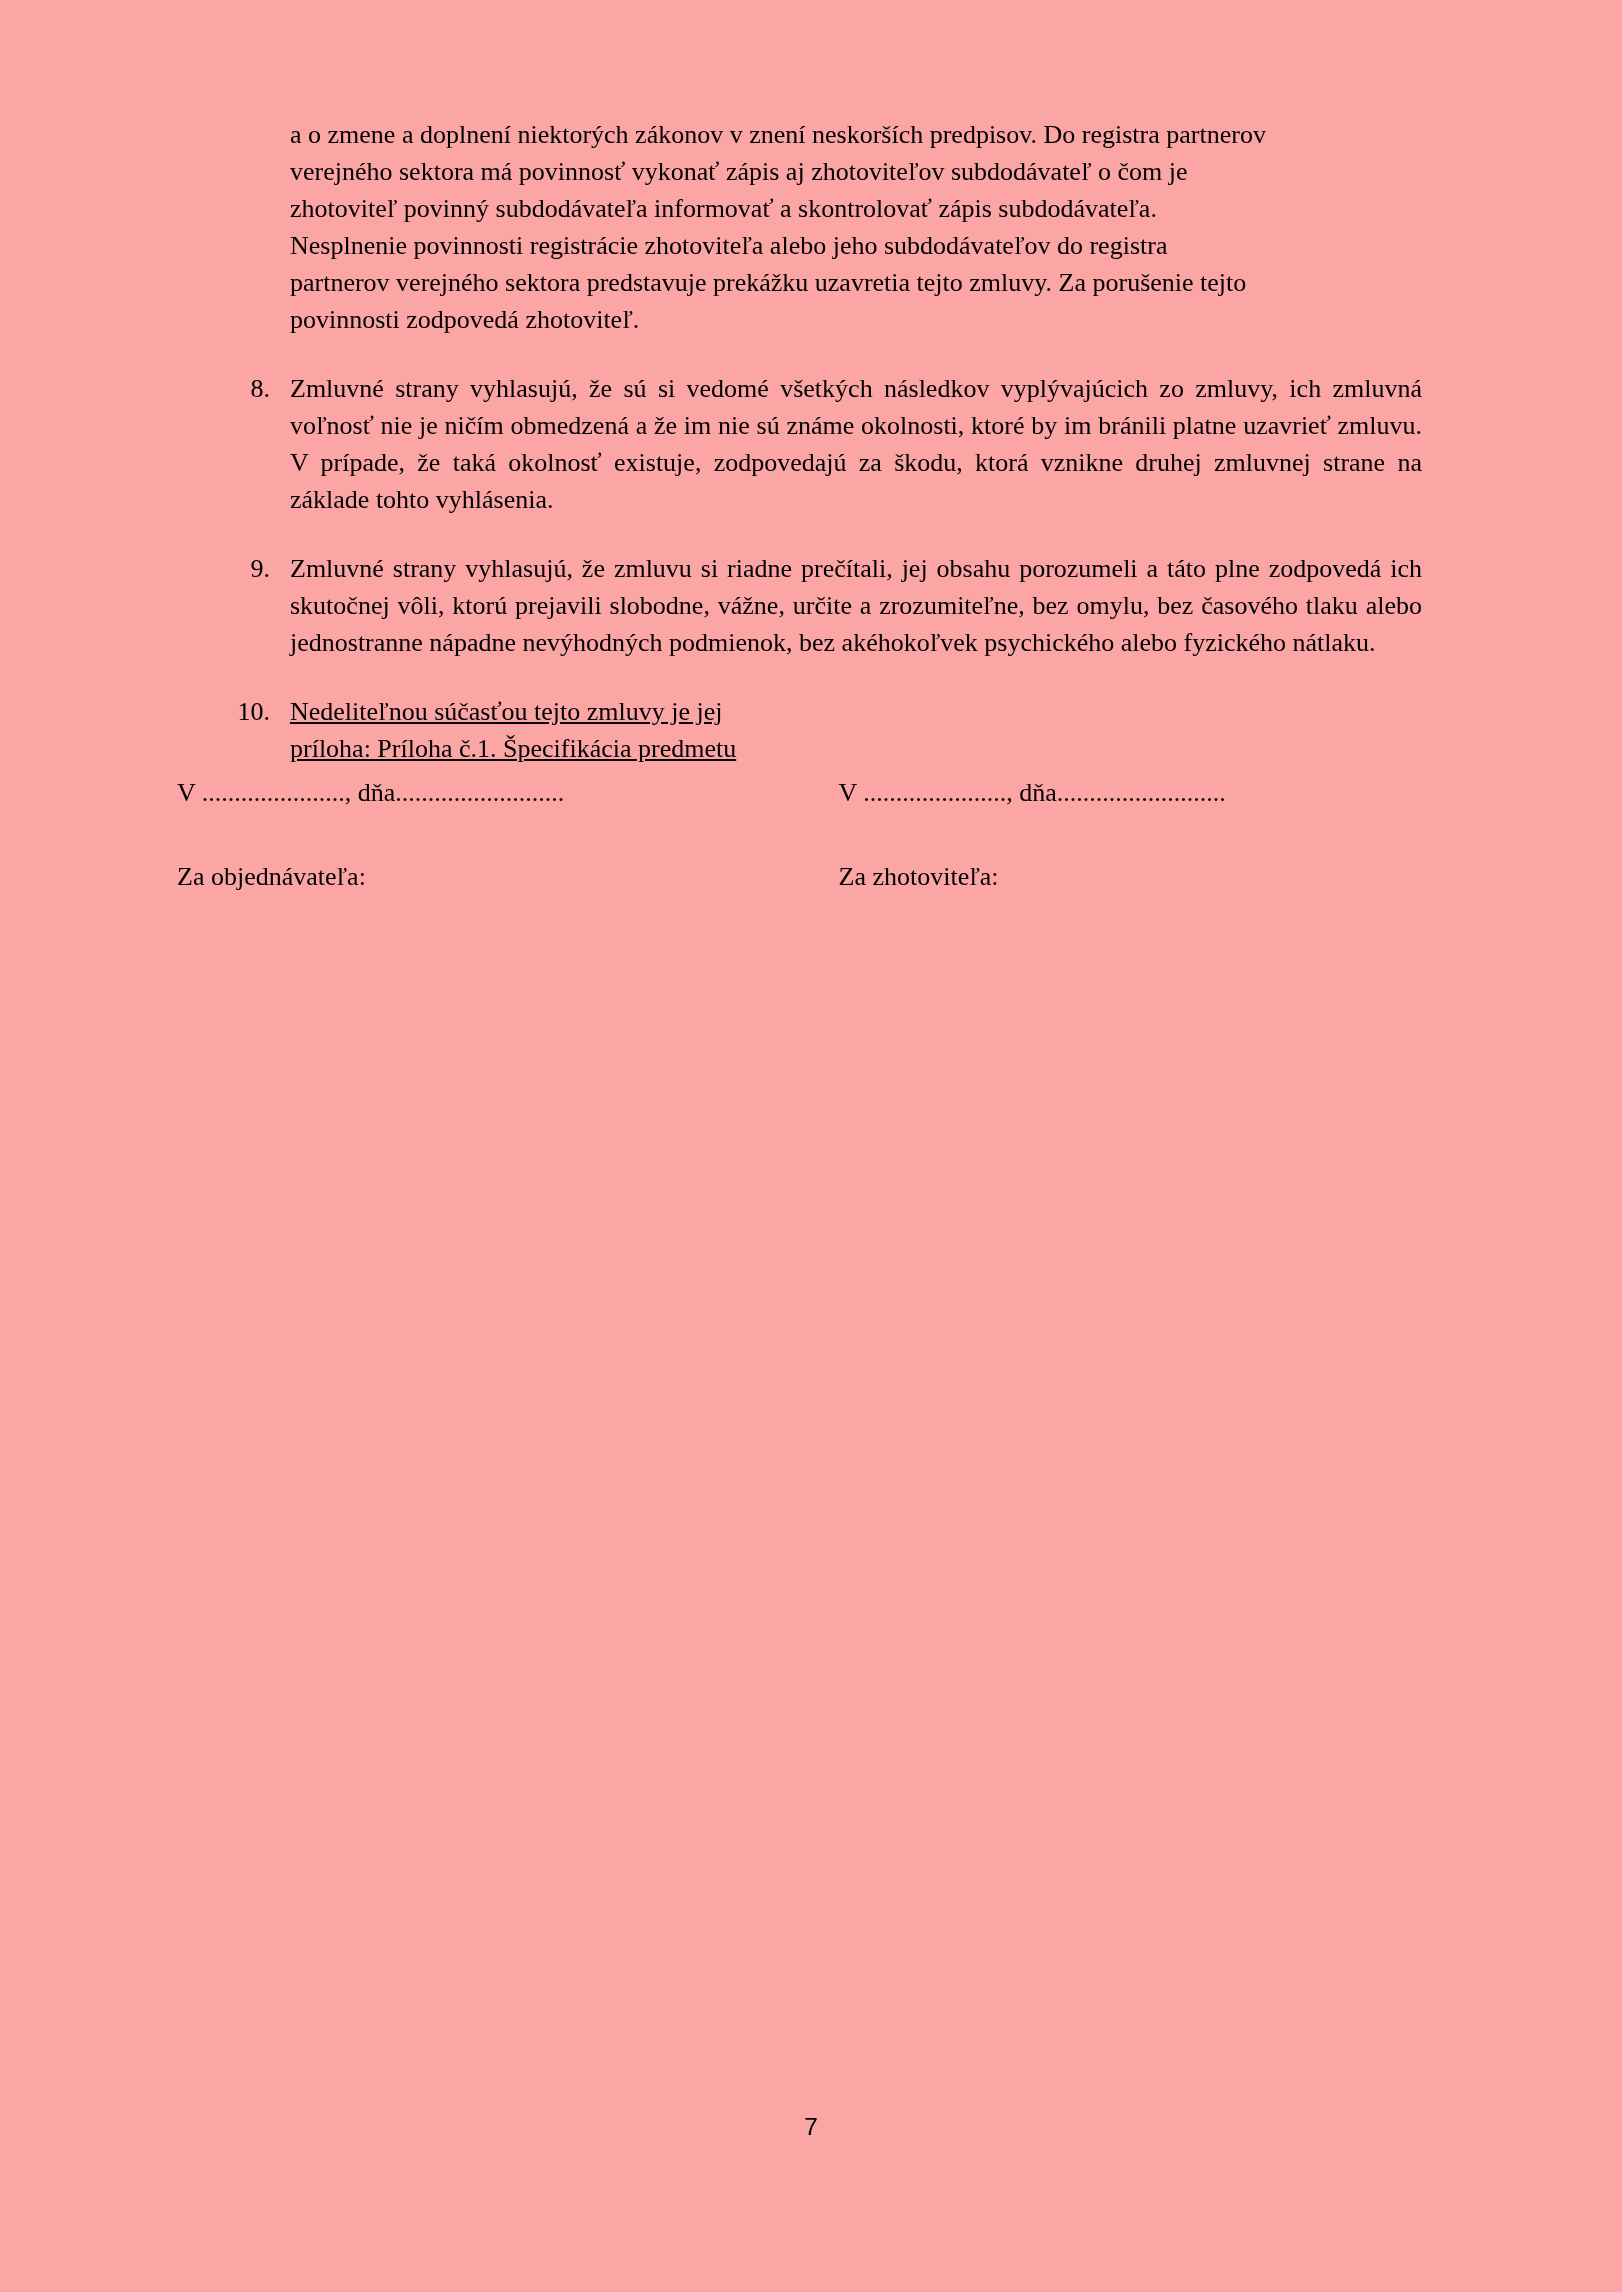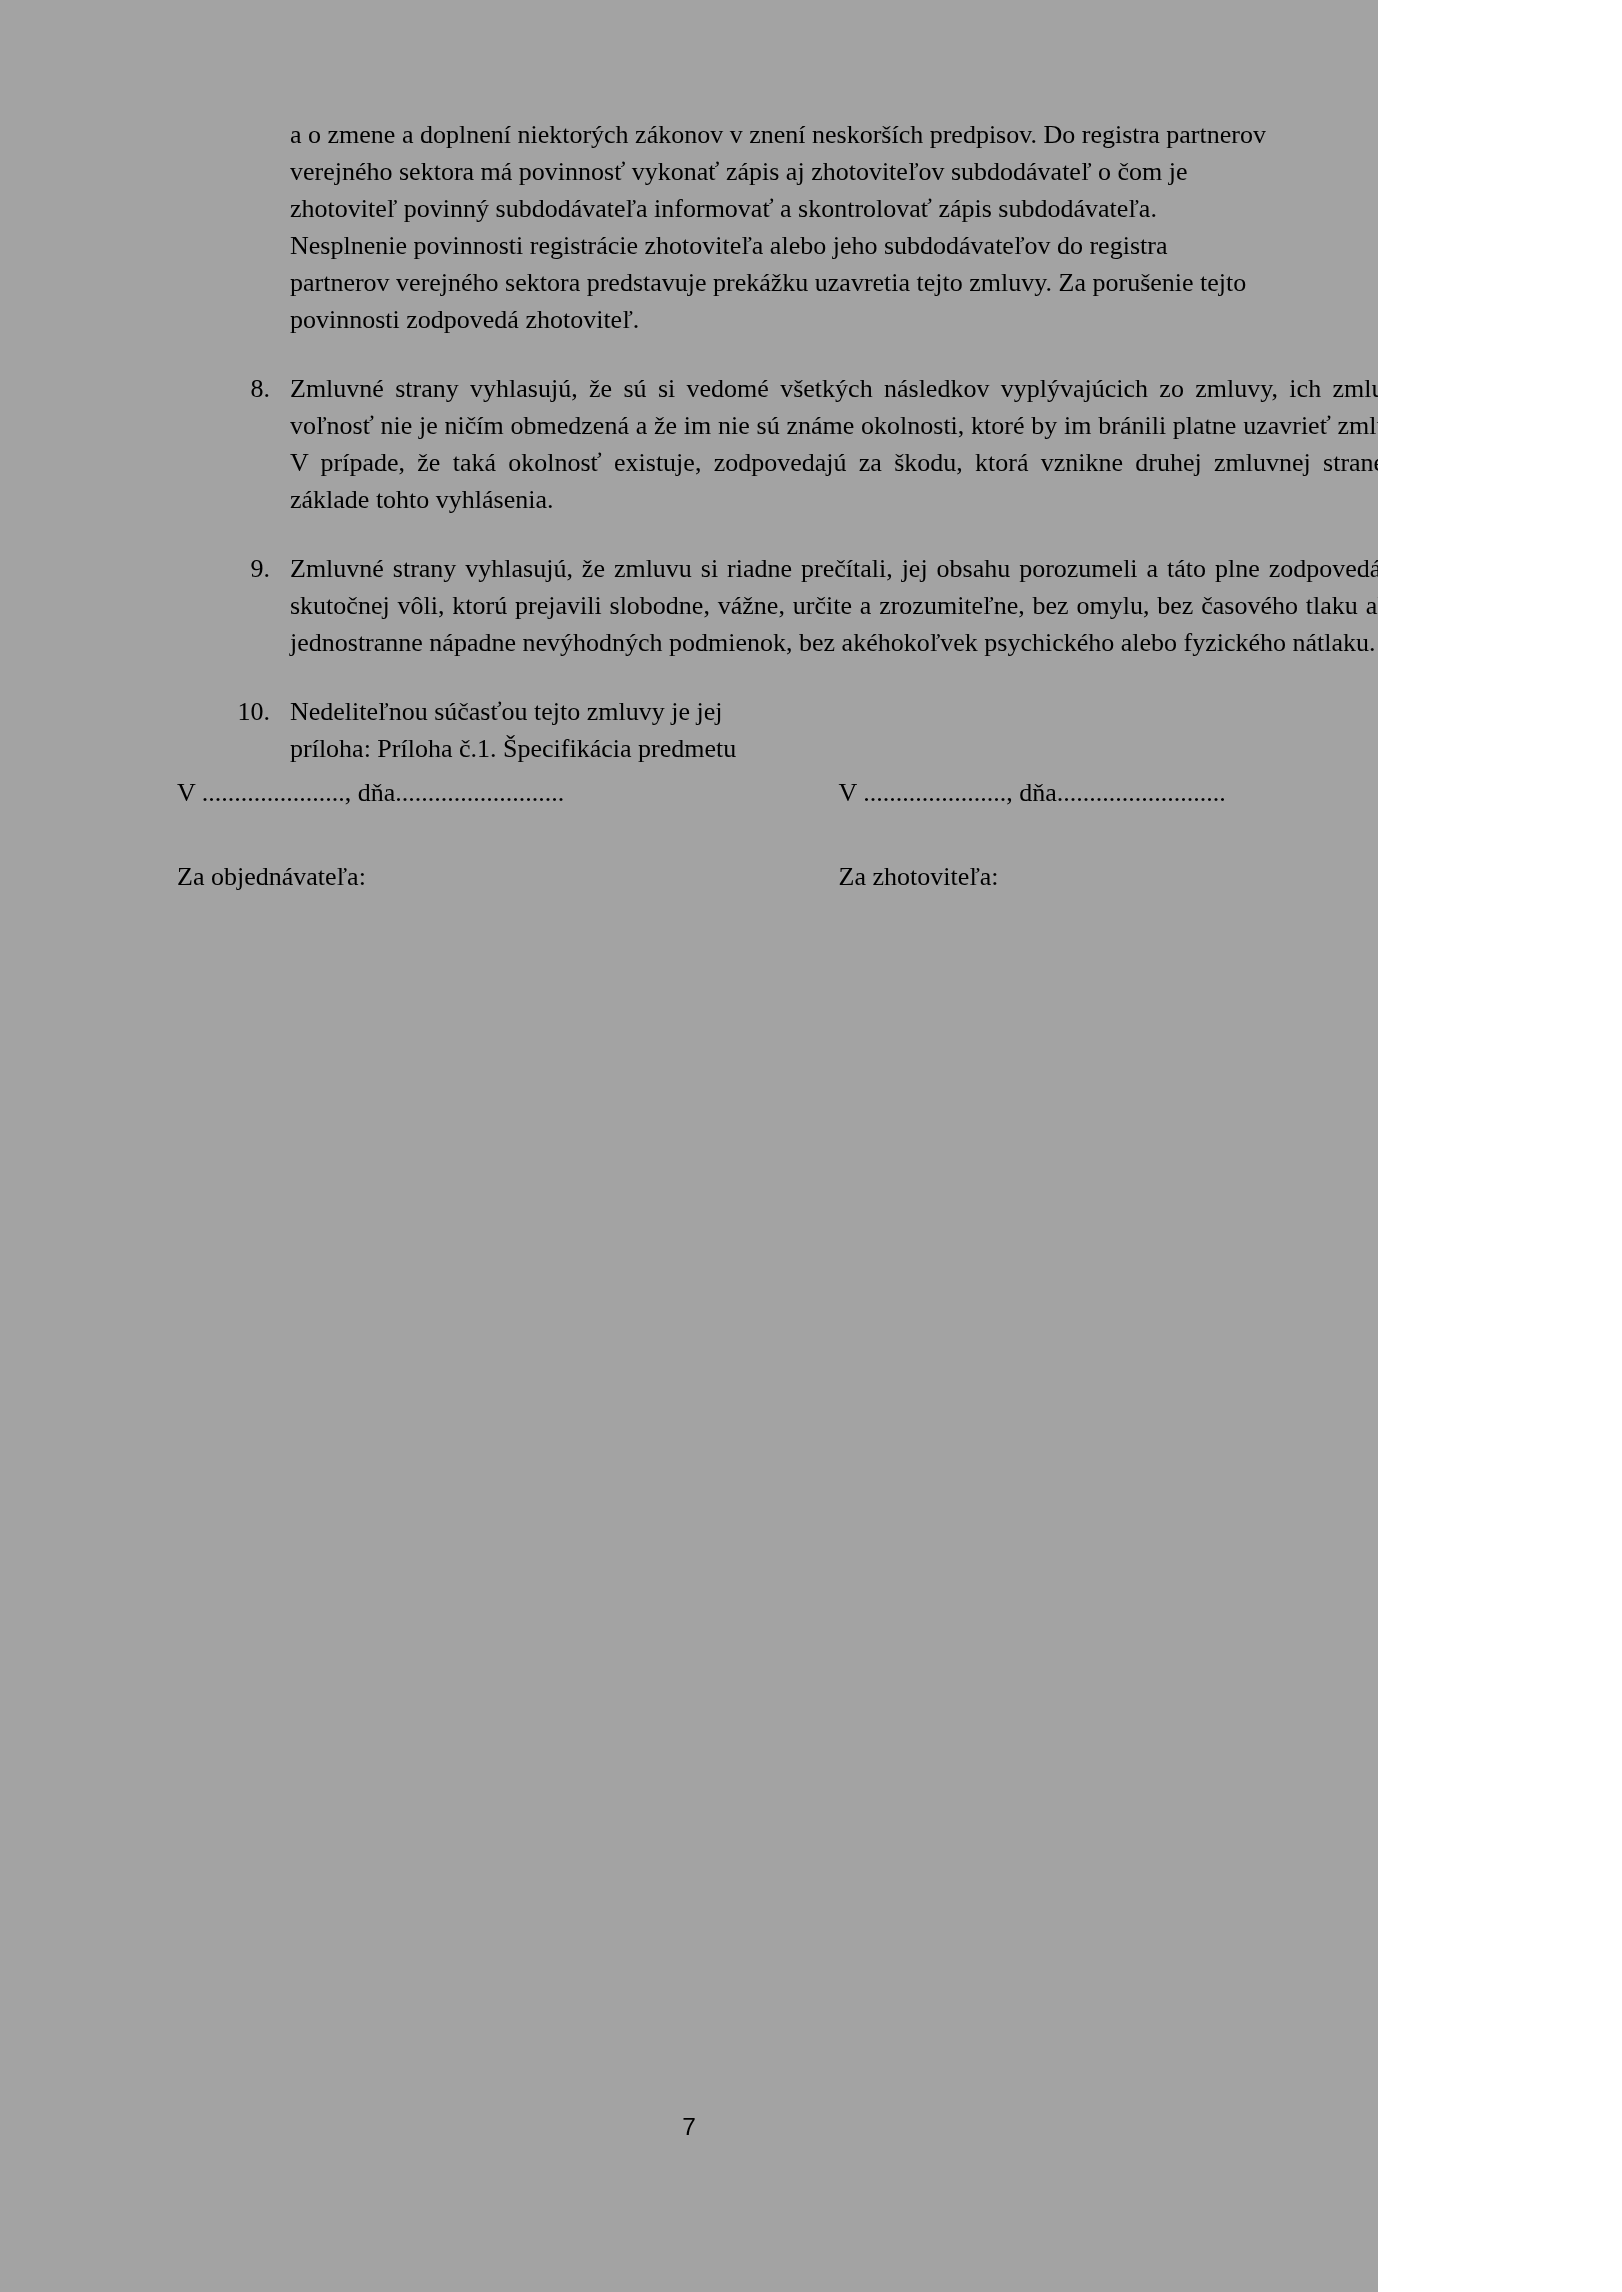--- a/index.html
+++ b/index.html
@@ -2,23 +2,23 @@
 <html lang="sk"><head>
 <meta charset="utf-8">
 <style>
   html, body {
     margin: 0;
     padding: 0;
     background: #ffffff;
   }
   .page {
     position: relative;
-    width: 1378px;
+    width: 1622px;
     height: 2293px;
-    background: #a3a3a3;
+    background: #fca5a5;
     font-family: "Liberation Serif", "DejaVu Serif", serif;
     color: #000000;
     box-sizing: border-box;
     overflow: hidden;
   }
 
   
   .content {
     position: absolute;
     left: 118px;
@@ -57,21 +57,21 @@
     text-align: right;
     font-size: 26px;
     line-height: 37px;
   }
   .list-item .num.wide {
     left: 86px;
     width: 66px;
   }
   .list-item .body { display: block; margin-top: 32px; }
   .list-item.no-justify { text-align: left; }
-  .list-item.no-justify .ln { display: block; }
+  .list-item.no-justify .ln { display: block; text-decoration: underline; }
 
   
   .priloha-line {
     margin: 0;
     padding: 0;
     font-size: 26px;
     line-height: 37px;
     text-align: left;
   }
 

